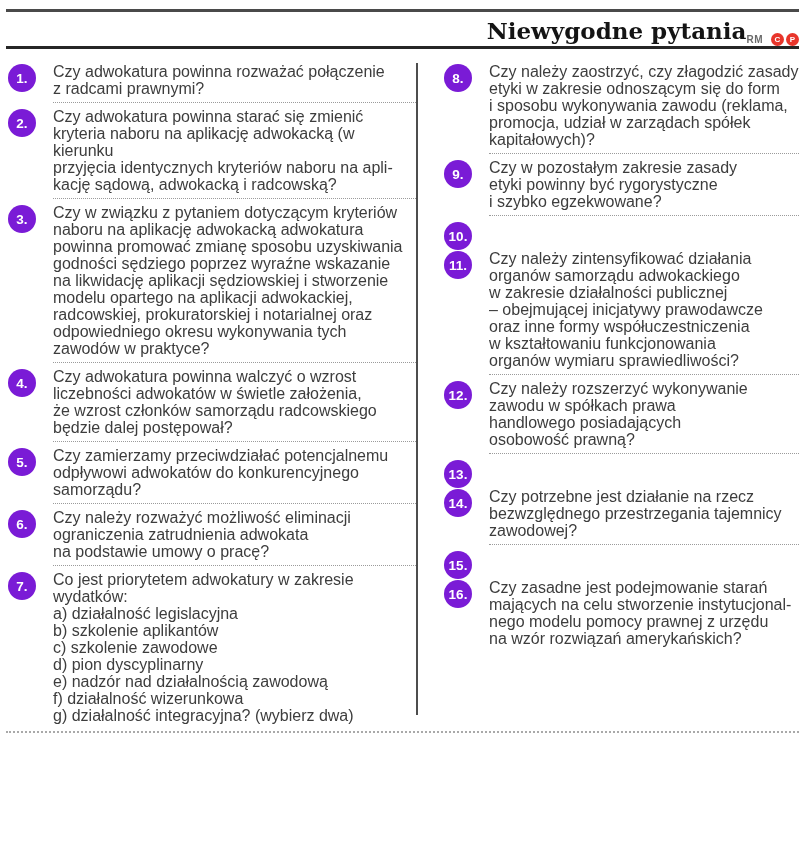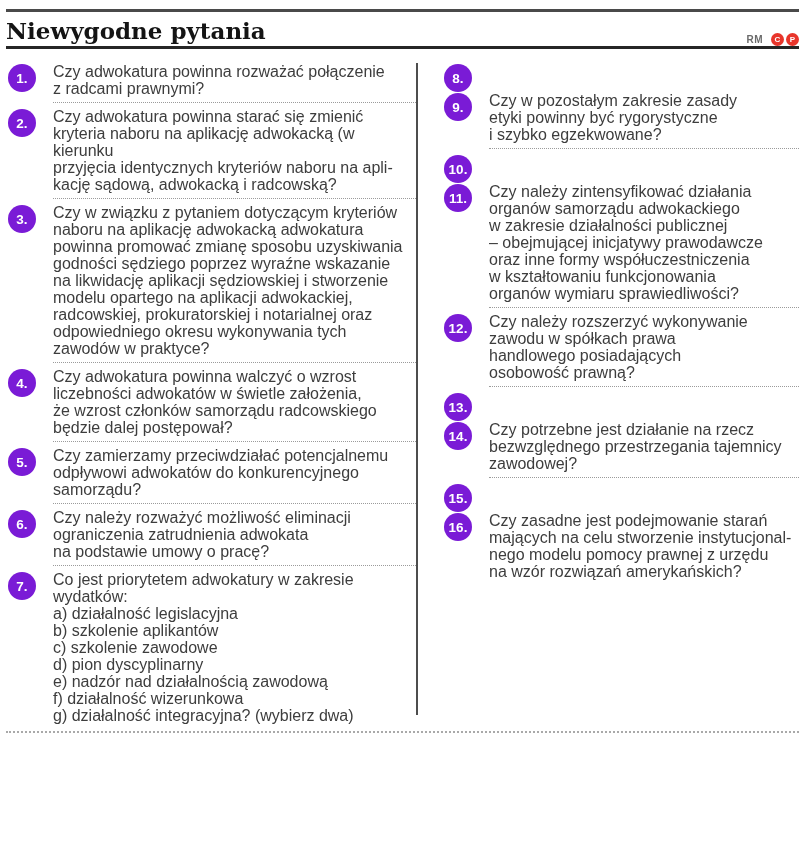--- a/index.html
+++ b/index.html
@@ -4,21 +4,21 @@
 <style>
   html,body{margin:0;padding:0;background:#ffffff;}
   body{
     width:805px;height:843px;overflow:hidden;
     font-family:"Liberation Sans","DejaVu Sans",sans-serif;
     color:#3d3d3d;
     -webkit-font-smoothing:antialiased;
   }
   .page{width:793px;margin:0 auto;padding-top:9px;}
   .top-rule{border-top:3px solid #4a4a4a;}
-  .header-row{display:flex;justify-content:space-between;align-items:flex-start;margin-top:6px;}
+  .header-row{display:flex;justify-content:flex-end;align-items:flex-start;margin-top:6px;}
   .title{
     font-family:"DejaVu Serif","Liberation Serif",serif;
     font-weight:bold;font-size:23px;color:#141414;letter-spacing:0;line-height:1.1;
   }
   .credit{display:flex;align-items:center;gap:8px;margin-top:15px;}
   .credit-label{font-size:10px;font-weight:bold;color:#6b6b6b;letter-spacing:.5px;}
   .credit-icons{display:flex;gap:2px;}
   .ring-icon{
     width:13px;height:13px;border-radius:50%;background:#e8352b;color:#ffffff;
     font-size:8px;font-weight:bold;display:flex;align-items:center;justify-content:center;
@@ -125,20 +125,25 @@
 f) działalność wizerunkowa
 g) działalność integracyjna? (wybierz dwa)</div>
       </div>
     </div>
 
     <div class="divider"></div>
 
     <div class="col col-right">
       <div class="q">
         <div class="q-badge">8.</div>
+        <div class="q-body">Czy należy zaostrzyć, czy złagodzić zasady
+etyki w zakresie odnoszącym się do form
+i sposobu wykonywania zawodu (reklama,
+promocja, udział w zarządach spółek
+kapitałowych)?</div>
       </div>
       <div class="q">
         <div class="q-badge">9.</div>
         <div class="q-body">Czy w pozostałym zakresie zasady
 etyki powinny być rygorystyczne
 i szybko egzekwowane?</div>
       </div>
       <div class="q">
         <div class="q-badge">10.</div>
       </div>

